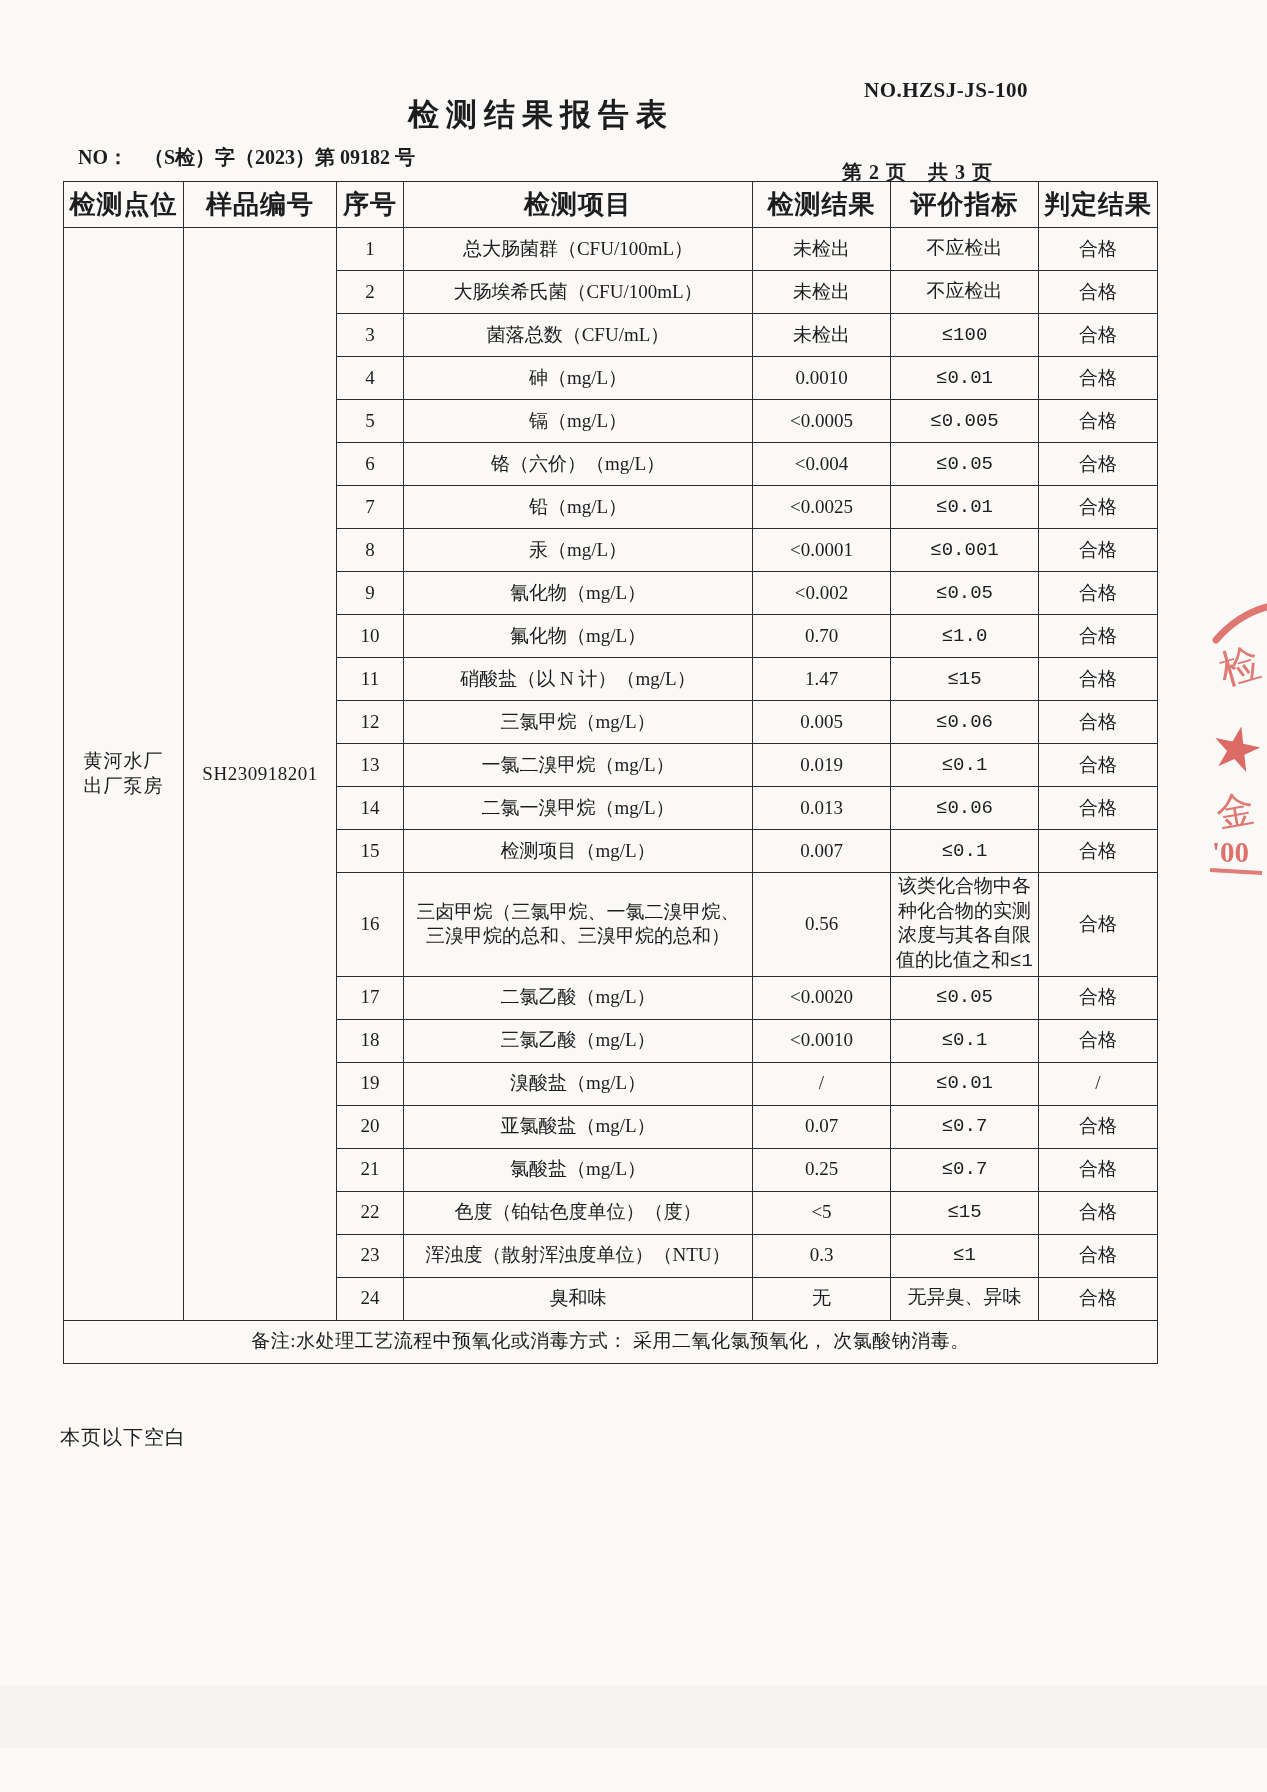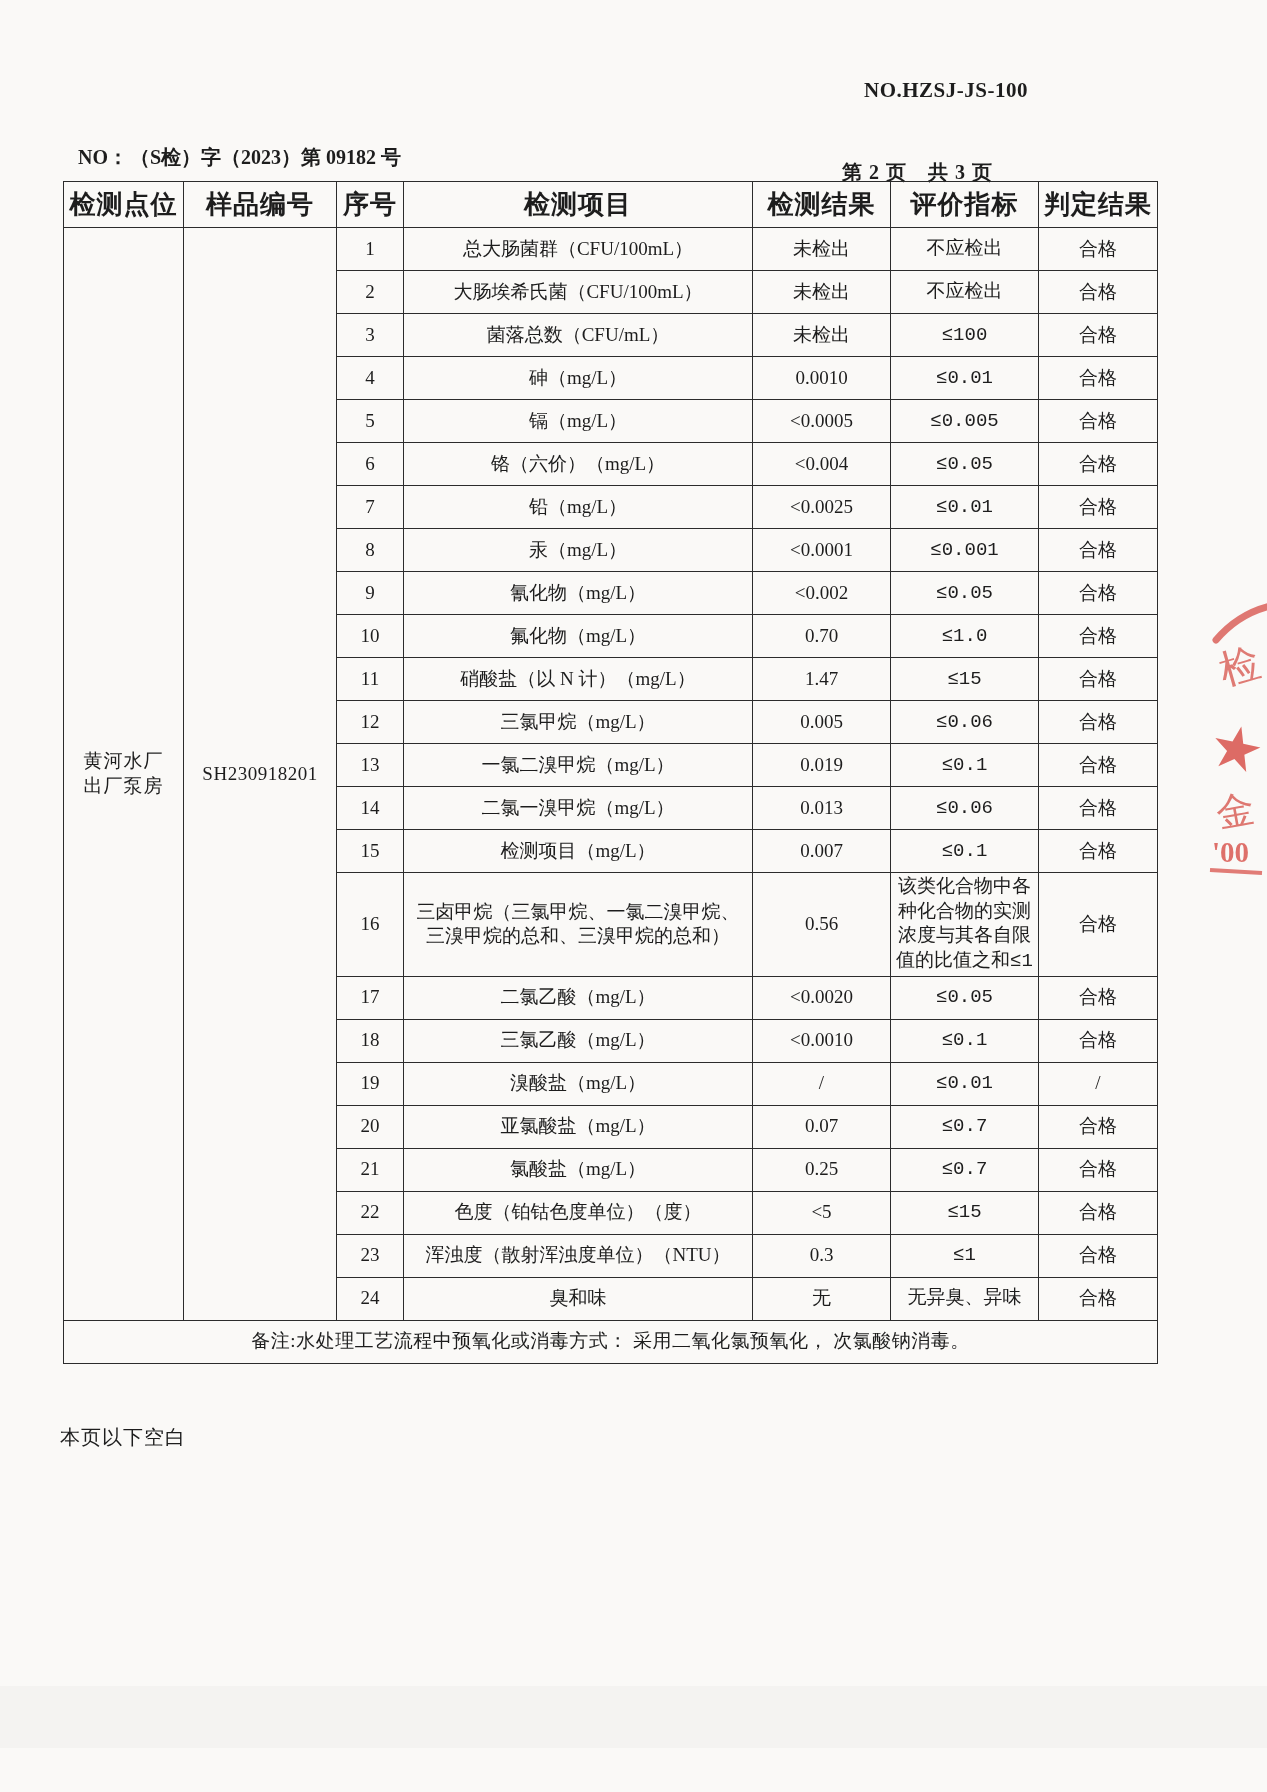--- a/index.html
+++ b/index.html
@@ -25,21 +25,21 @@
   }
   .title {
     position:absolute; top:94px; left:0; width:1082px;
     text-align:center;
     font-size:31px; font-weight:bold; letter-spacing:7px;
   }
   .report-no {
     position:absolute; top:144px; left:78px;
     font-size:20px; font-weight:bold;
   }
-  .report-no .lbl { margin-right:2px; }
+  .report-no .lbl { margin-right:16px; }
   .page-indicator {
     position:absolute; top:159px; left:842px;
     font-size:20px; font-weight:bold; letter-spacing:1px;
   }
   table.results {
     position:absolute; top:181px; left:63px;
     width:1094px;
     border-collapse:collapse;
     table-layout:fixed;
   }
@@ -76,20 +76,21 @@
     width:67px; height:290px;
   }
 </style>
 </head>
 <body>
 
 <div class="page">
 
   <div class="doc-number">NO.HZSJ-JS-100</div>
 
+  <div class="title">检测结果报告表</div>
 
   <div class="report-no">
     <span class="lbl">NO：</span><span>（S检）字（2023）第 09182 号</span>
   </div>
 
   <div class="page-indicator">第 2 页　共 3 页</div>
 
   <table class="results">
     <colgroup>
       <col style="width:120px">

